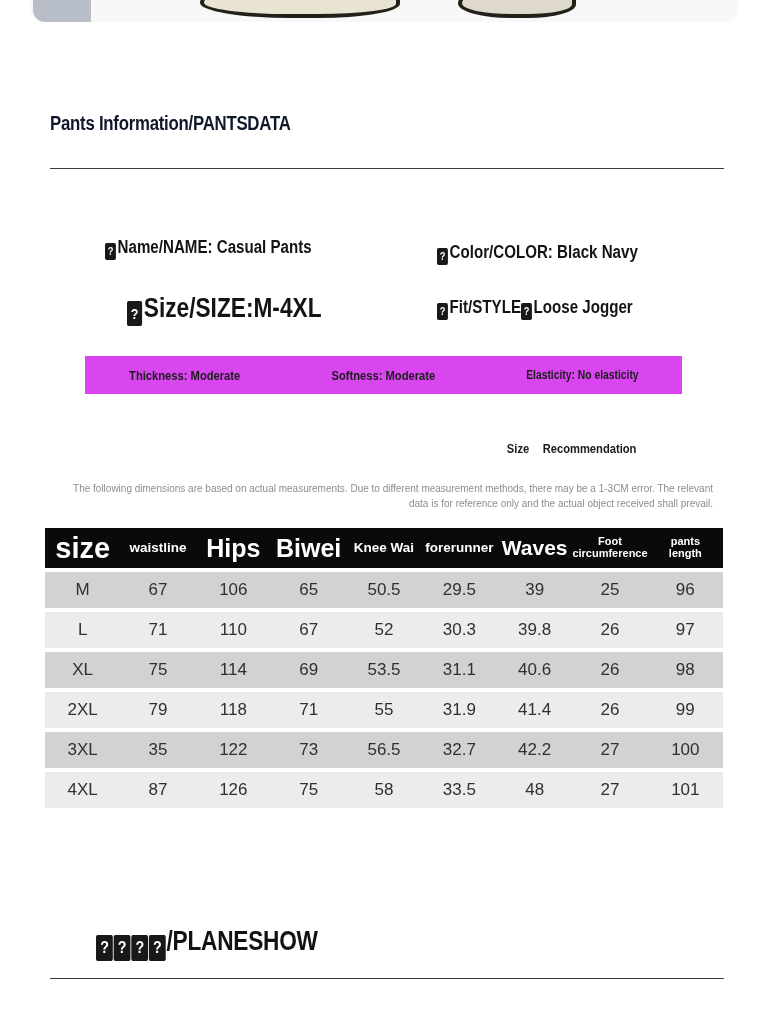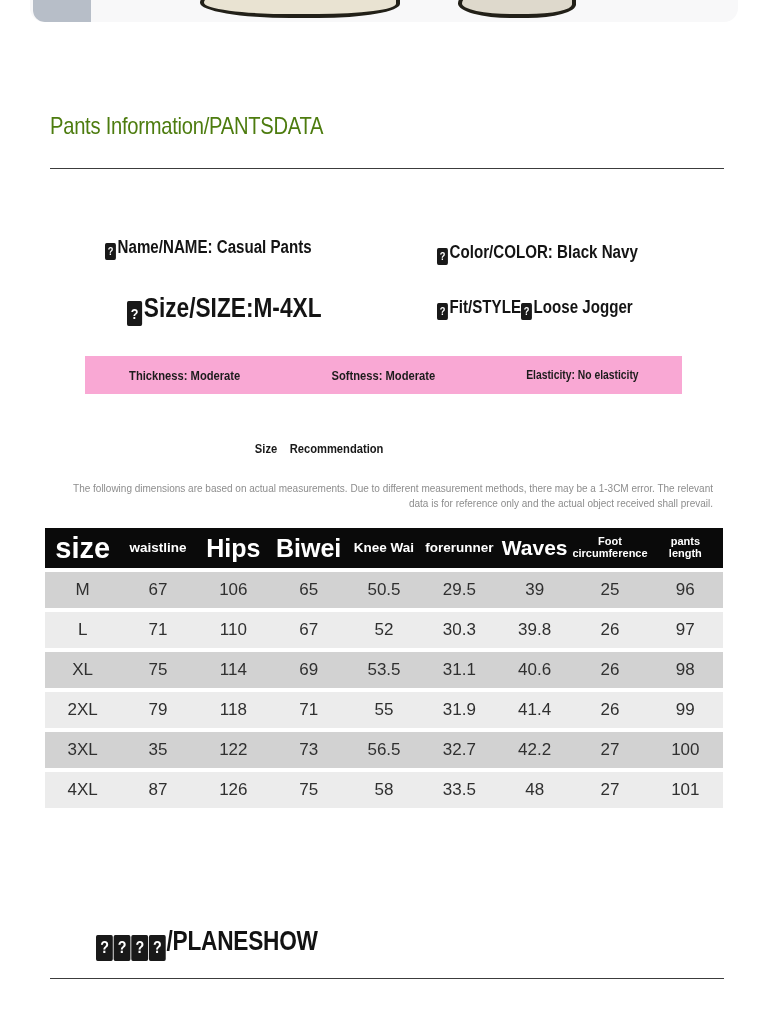--- a/index.html
+++ b/index.html
@@ -11,22 +11,22 @@
   .hero { position:absolute; left:30px; top:0; width:708px; height:22px;
           background:#f8f8f9; border-radius:0 0 14px 14px; overflow:hidden; }
   .hero-accent { position:absolute; left:3px; top:0; width:58px; height:22px;
                  background:#b7bec8; border-radius:0 0 0 12px; }
   .shoe { position:absolute; border:4px solid #222018; background:#e9e3d2;
           border-radius:48% 42% 50% 55% / 70% 60% 48% 52%; }
   .shoe-left  { left:170px; top:-18px; width:200px; height:36px; }
   .shoe-right { left:428px; top:-16px; width:118px; height:34px; background:#ded9cc; }
 
   
-  .sec-title { position:absolute; left:50px; top:112px; font-size:24px; font-weight:400;
-               letter-spacing:-0.3px; color:#4d7c0f; white-space:nowrap; }
+  .sec-title { position:absolute; left:50px; top:112px; font-size:20px; font-weight:700;
+               letter-spacing:-0.3px; color:#0f172a; white-space:nowrap; }
   .cond-l { display:inline-block; transform:scaleX(0.84); transform-origin:0 50%; }
   .cond   { display:inline-block; transform:scaleX(0.86); }
   .rule { position:absolute; left:50px; width:674px; height:1px; background:#3c3c3c; }
   .rule-1 { top:168px; }
   .rule-2 { top:978px; }
 
   
   .info-line { position:absolute; font-weight:700; white-space:nowrap; color:#141414; }
   .info-name  { left:105px; top:237px; font-size:18px; }
   .info-color { left:437px; top:242px; font-size:18px; }
@@ -37,26 +37,26 @@
           text-align:center; font-weight:700; }
   .tofu-s { width:13px; height:17px; line-height:17px; font-size:11px;
             vertical-align:-2px; margin-right:2px; }
   .tofu-m { width:18px; height:25px; line-height:25px; font-size:15px;
             vertical-align:-2px; margin-right:2px; }
   .tofu-l { width:20px; height:26px; line-height:26px; font-size:17px;
             vertical-align:-3px; margin-right:1px; }
 
   
   .attr-bar { position:absolute; left:85px; top:356px; width:597px; height:38px;
-              background:#f9a8d4; display:flex; align-items:center; }
+              background:#d946ef; display:flex; align-items:center; }
   .attr-cell { flex:1; text-align:center; font-size:13px; font-weight:700; color:#1c1c1c; }
   .attr-cell.small { font-size:12px; }
 
   
-  .rec-title { position:absolute; left:0; top:440px; width:644px; text-align:center;
+  .rec-title { position:absolute; left:0; top:440px; width:644px; text-align:right;
                font-size:13px; font-weight:700; line-height:17px; color:#191919; }
   .disclaimer { position:absolute; left:55px; top:482px; width:658px; text-align:right;
                 font-size:10px; line-height:14.5px; color:#8d8d8d; font-weight:400; }
 
   
   .size-table { position:absolute; left:45px; top:528px; width:678px; }
   .t-grid { display:grid; grid-template-columns:repeat(9,1fr); align-items:center;
             text-align:center; }
   .t-head { height:40px; background:#0a0a0a; color:#ffffff; }
   .t-head .hc { font-weight:700; line-height:1.05; white-space:pre-line; }

